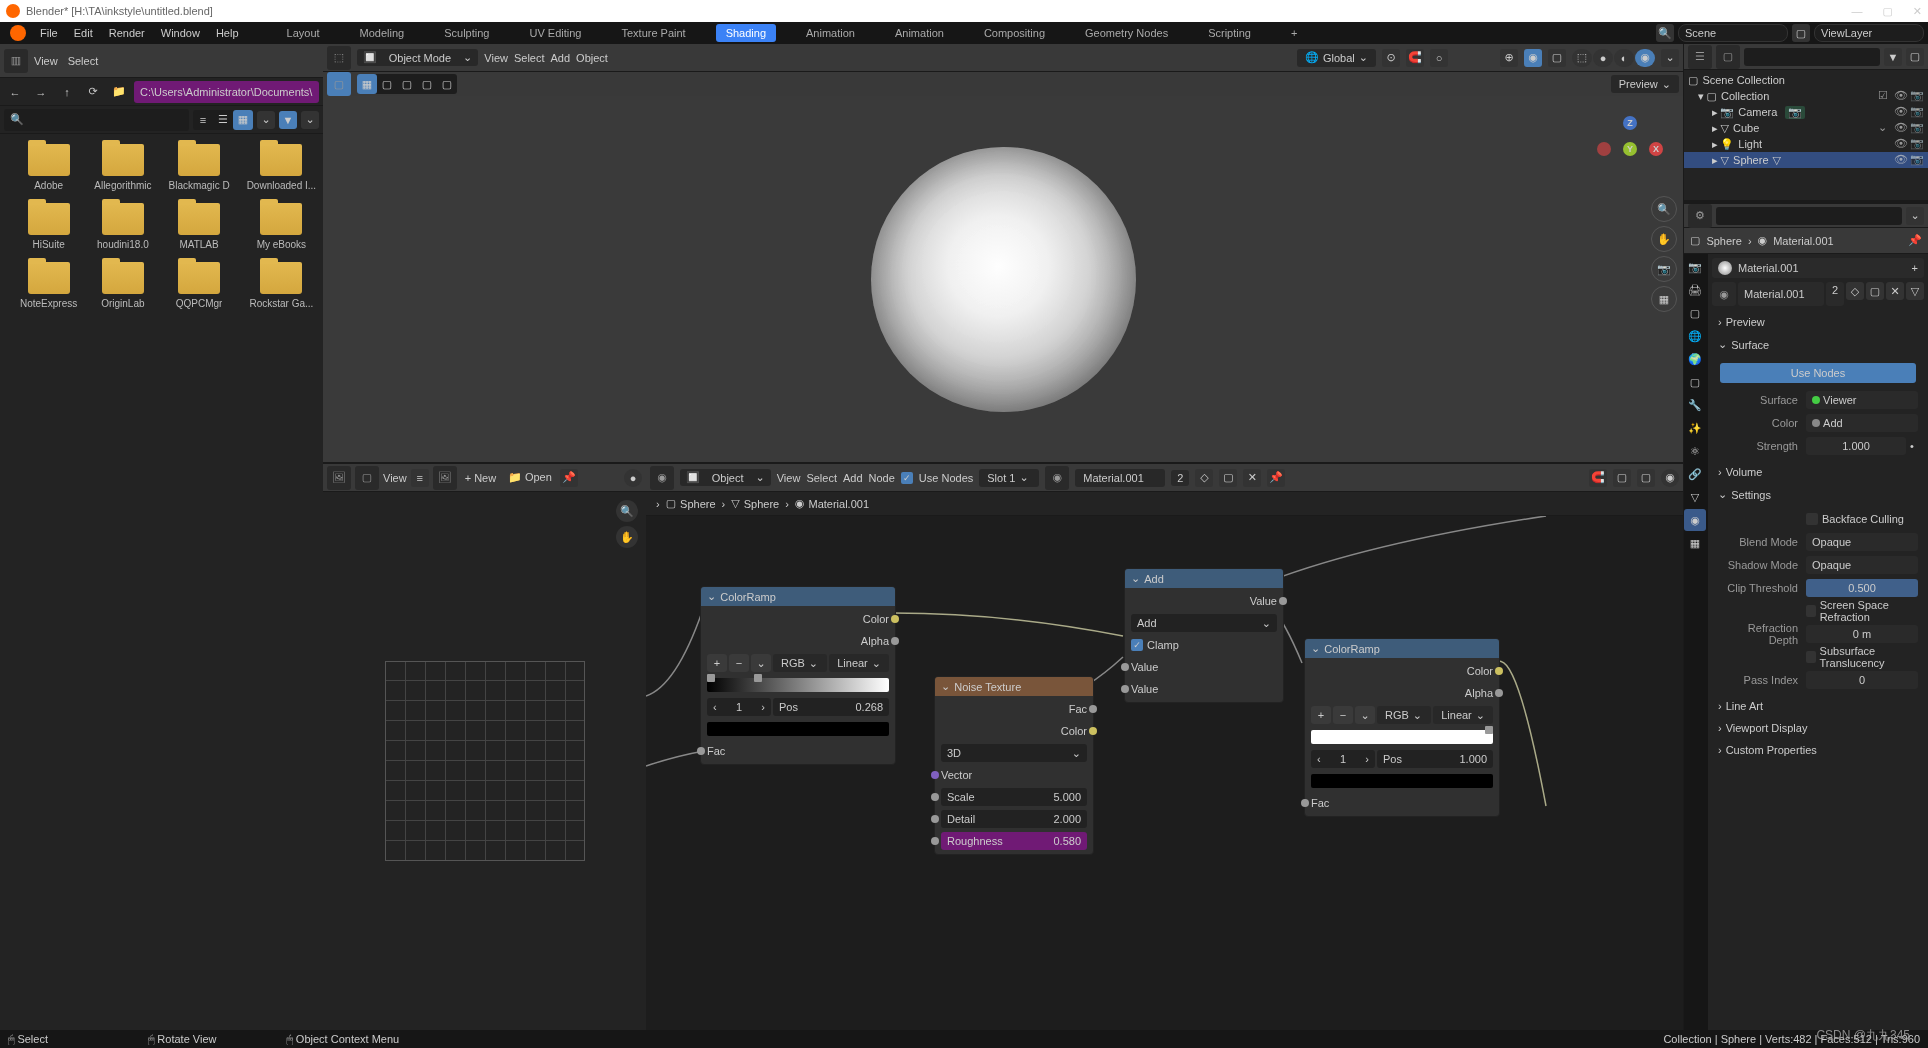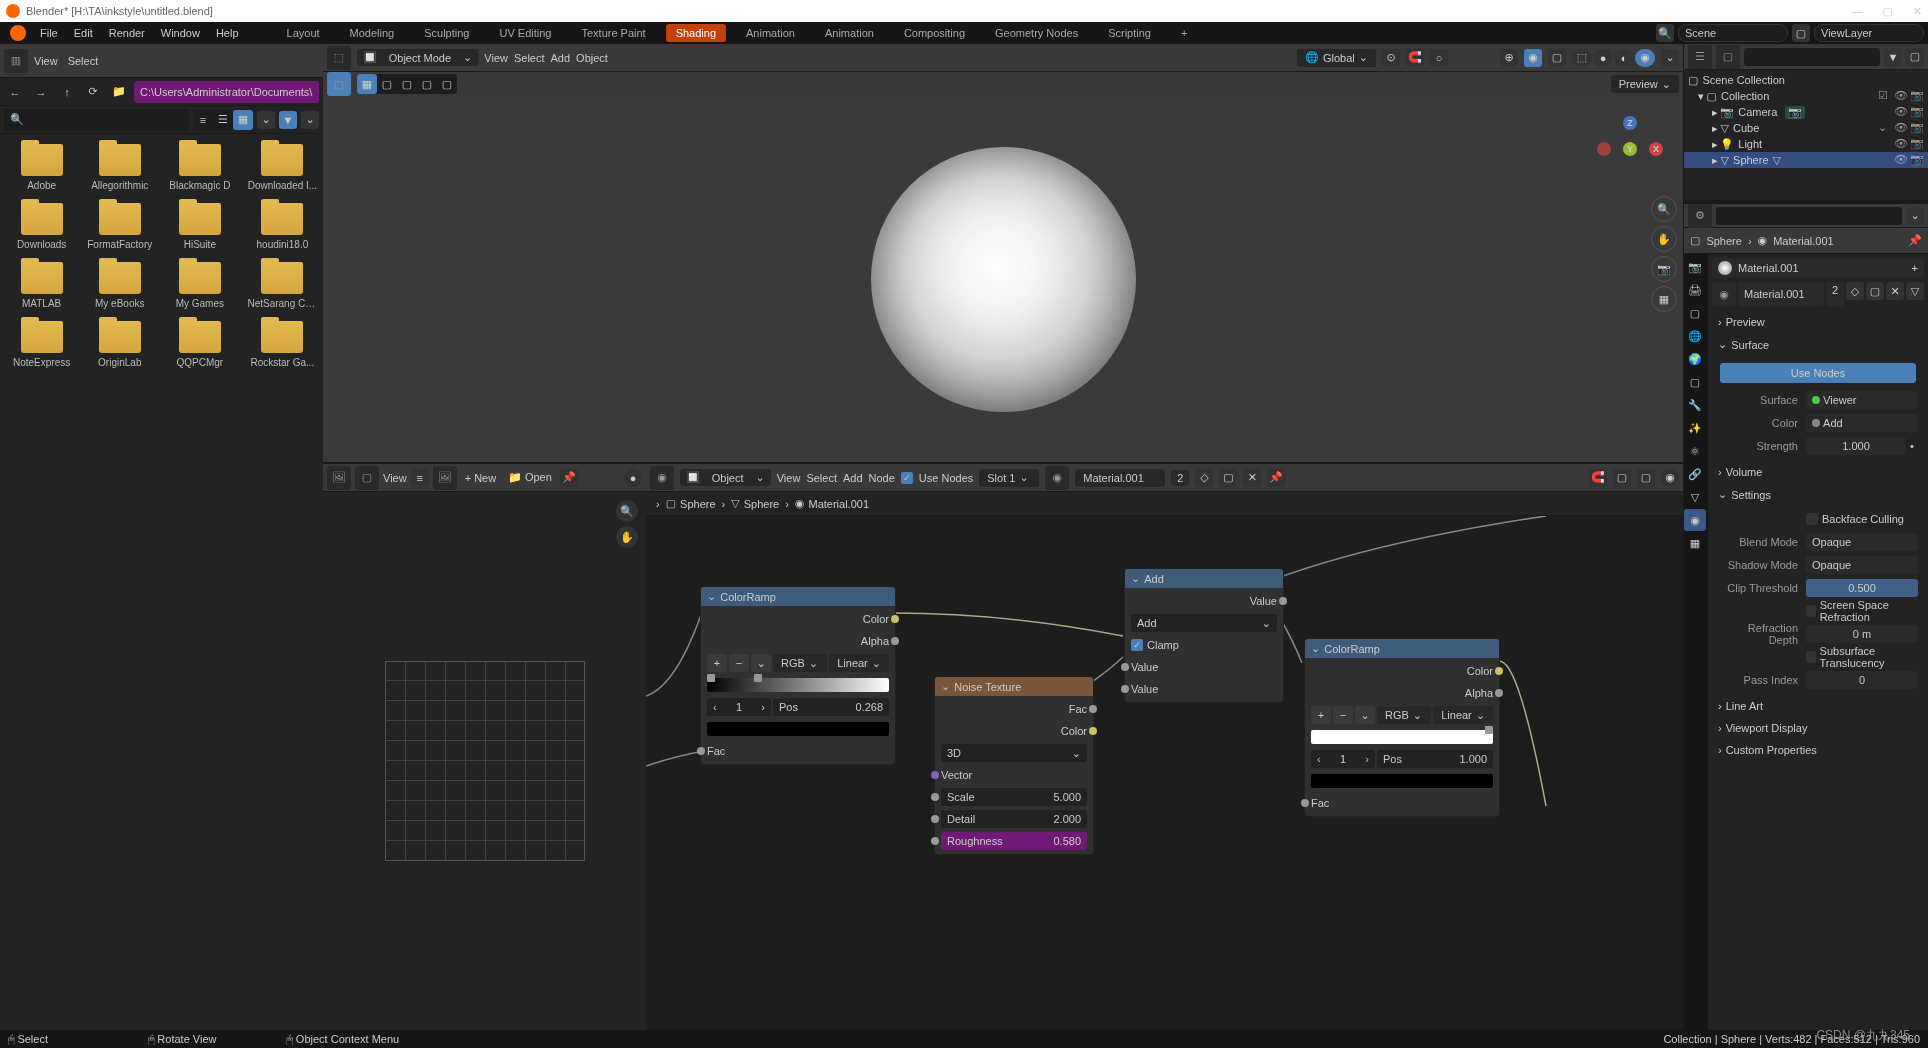--- a/index.html
+++ b/index.html
@@ -4,39 +4,39 @@
 <style>
 *{box-sizing:border-box;margin:0;padding:0;font-family:sans-serif;font-size:11px;color:#ccc;user-select:none}
 body{background:#393939;width:1928px;height:1048px;overflow:hidden;position:relative}
 .titlebar{height:22px;background:#fff;display:flex;align-items:center;padding:0 6px;color:#000}
 .titlebar .icon{width:14px;height:14px;background:#f60;border-radius:50%;margin-right:6px}
 .titlebar-text{color:#666;font-size:11px}
 .winbtns{margin-left:auto;display:flex;gap:20px;color:#444}
 .menubar{height:22px;background:#161616;display:flex;align-items:center;padding:9px 4px}
 .menubar .logo{width:16px;height:16px;background:radial-gradient(#f60,#f60);border-radius:50%;margin:0 6px}
 .menubar .mi{padding:3px 8px;color:#ccc}
-.tabs{display:flex;margin-left:30px;gap:10px}
+.tabs{display:flex;margin-left:30px;gap:20px}
 .tab{padding:3px 10px;color:#aaa;border-radius:3px}
-.tab.active{background:#c2410c;color:#fff}
+.tab.active{background:#3b82f6;color:#fff}
 .menubar .right{margin-left:auto;display:flex;gap:4px;align-items:center}
 .hdr-input{background:#1d1d1d;border:1px solid #333;border-radius:8px;padding:2px 6px;height:18px;width:110px;display:flex;align-items:center;gap:4px}
 .iconbtn{width:18px;height:18px;background:#333;border-radius:3px;display:inline-flex;align-items:center;justify-content:center}
 .main{display:flex;height:calc(100% - 44px - 18px)}
 .leftcol{width:323px;display:flex;flex-direction:column;background:#232323}
 .fb-header{height:34px;background:#393939;display:flex;align-items:center;padding:0 4px;gap:2px;border-bottom:1px solid #1a1a1a}
 .mini-icon{width:24px;height:24px;background:#2a2a2a;border-radius:3px;display:flex;align-items:center;justify-content:center;color:#999}
 .fb-nav{height:28px;display:flex;align-items:center;gap:4px;padding:4px;border-bottom:1px solid #1a1a1a}
 .navbtn{width:22px;height:22px;border-radius:3px;display:flex;align-items:center;justify-content:center}
 .path{flex:1;background:#701a75;border-radius:3px;height:22px;display:flex;align-items:center;padding:0 6px}
 .fb-tools{height:28px;display:flex;align-items:center;gap:4px;padding:4px;border-bottom:1px solid #1a1a1a}
 .search{flex:1;background:#1d1d1d;border-radius:3px;height:22px;display:flex;align-items:center;padding:0 6px}
 .toolgrp{display:flex;background:#1d1d1d;border-radius:3px}
 .toolgrp .tb{width:20px;height:20px;display:flex;align-items:center;justify-content:center}
 .toolgrp .tb.active{background:#4a7fb8;border-radius:3px}
-.folders{flex:1;padding:10px 13px;display:grid;grid-template-columns:repeat(4,1fr);gap:12px 17px;align-content:start;overflow:hidden}
+.folders{flex:1;padding:10px 20px;display:grid;grid-template-columns:repeat(6,1fr);gap:12px 17px;align-content:start;overflow:hidden}
 .folder{display:flex;flex-direction:column;align-items:center;gap:4px;cursor:pointer}
 .folder-icon{width:42px;height:32px;background:linear-gradient(#e2b84f,#d4a73e);border-radius:2px 2px 3px 3px;position:relative}
 .folder-icon:before{content:'';position:absolute;top:-4px;left:0;width:18px;height:6px;background:#e2b84f;border-radius:2px 2px 0 0}
 .folder-label{font-size:10px;color:#bbb;text-align:center;white-space:nowrap;overflow:hidden;text-overflow:ellipsis;max-width:70px}
 .vp{display:flex;flex-direction:column}
 .vp-header{height:28px;background:#393939;display:flex;align-items:center;padding:0 4px;gap:6px;border-bottom:1px solid #1a1a1a}
 .dropdown{background:#282828;border-radius:3px;padding:2px 8px;height:18px;display:flex;align-items:center;gap:4px}
 .vp-content{flex:1;background:#3a3a3a;position:relative;display:flex;align-items:center;justify-content:center}
 .sphere{width:265px;height:265px;border-radius:50%;background:radial-gradient(circle at 48% 45%,#f8f8f8 0%,#ebebeb 25%,#d0d0d0 45%,#b0b0b0 60%,#888 78%,#555 95%);box-shadow:inset 0 0 40px rgba(0,0,0,.3);filter:contrast(1.05)}
 .gizmo{position:absolute;top:20px;right:20px;width:66px;height:66px}

